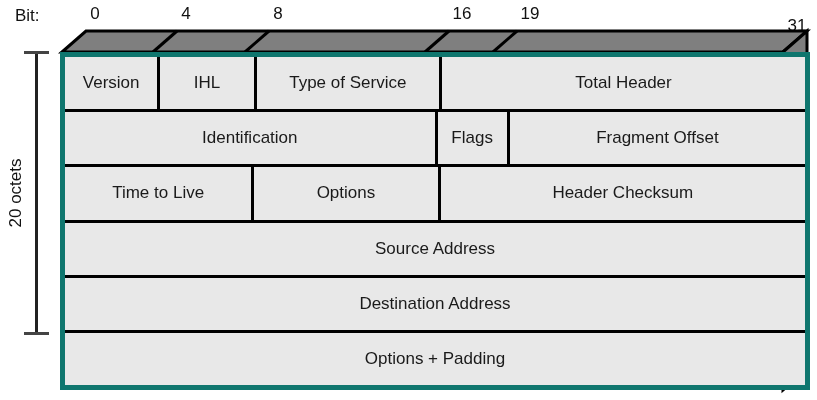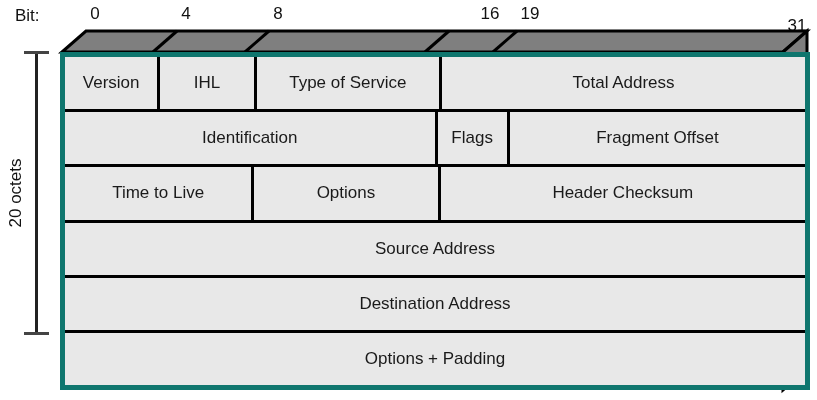--- a/index.html
+++ b/index.html
@@ -15,21 +15,21 @@
   .ruler-prefix{
     position:absolute;left:15px;top:6px;
     font-size:17px;color:#111;white-space:nowrap;
   }
   .tick{
     position:absolute;top:4px;
     font-size:17px;color:#111;white-space:nowrap;
     transform:translateX(-50%);
   }
   .t0{left:95px;} .t1{left:186px;} .t2{left:278px;}
-  .t3{left:462px;margin-left:28px;} .t4{left:530px;} .t5{left:797px;margin-top:12px;}
+  .t3{left:462px;} .t4{left:530px;} .t5{left:797px;margin-top:12px;}
   
   .faces{position:absolute;left:0;top:0;pointer-events:none;}
   
   .box{
     position:absolute;left:60px;top:52px;
     width:750px;height:338px;
     box-sizing:border-box;
     border:5px solid #0f766e;
     background:#000;
     display:flex;flex-direction:column;gap:3px;
@@ -87,21 +87,21 @@
     <line x1="783" y1="221" x2="807" y2="200" stroke="#000" stroke-width="3"></line>
     <line x1="783" y1="277" x2="807" y2="256" stroke="#000" stroke-width="3"></line>
     <line x1="783" y1="334" x2="807" y2="313" stroke="#000" stroke-width="3"></line>
   </svg>
 
   <div class="box">
     <div class="row">
       <div class="cell" style="flex:91">Version</div>
       <div class="cell" style="flex:92">IHL</div>
       <div class="cell" style="flex:180">Type of Service</div>
-      <div class="cell" style="flex:358">Total Address</div>
+      <div class="cell" style="flex:358">Total Header</div>
     </div>
     <div class="row">
       <div class="cell" style="flex:363">Identification</div>
       <div class="cell" style="flex:68">Flags</div>
       <div class="cell" style="flex:290">Fragment Offset</div>
     </div>
     <div class="row">
       <div class="cell" style="flex:183">Time to Live</div>
       <div class="cell" style="flex:180">Options</div>
       <div class="cell" style="flex:358">Header Checksum</div>

